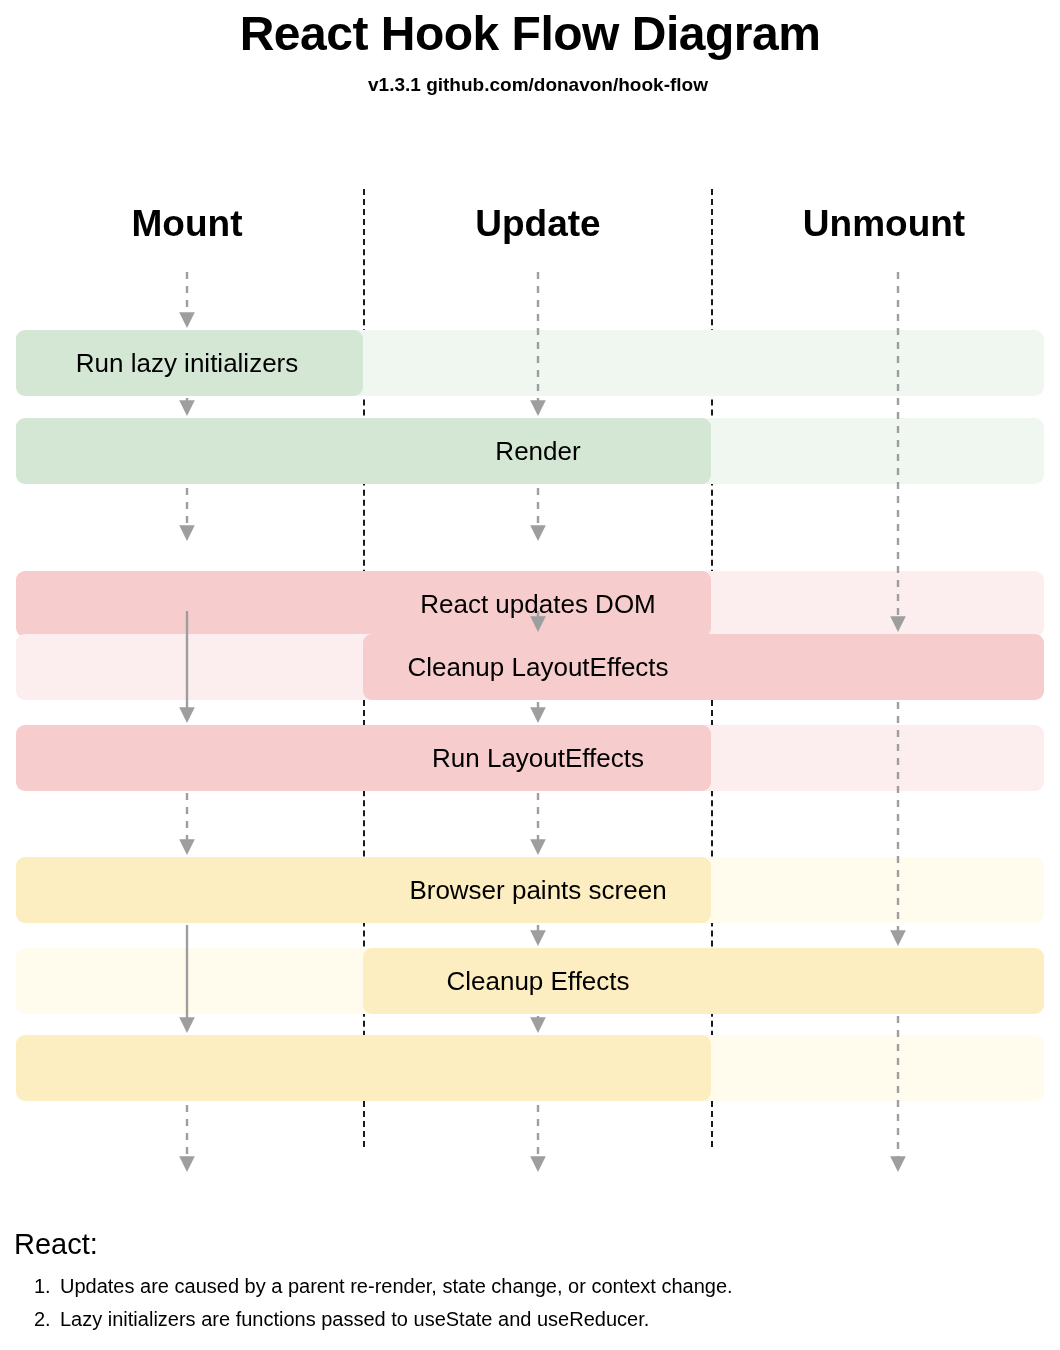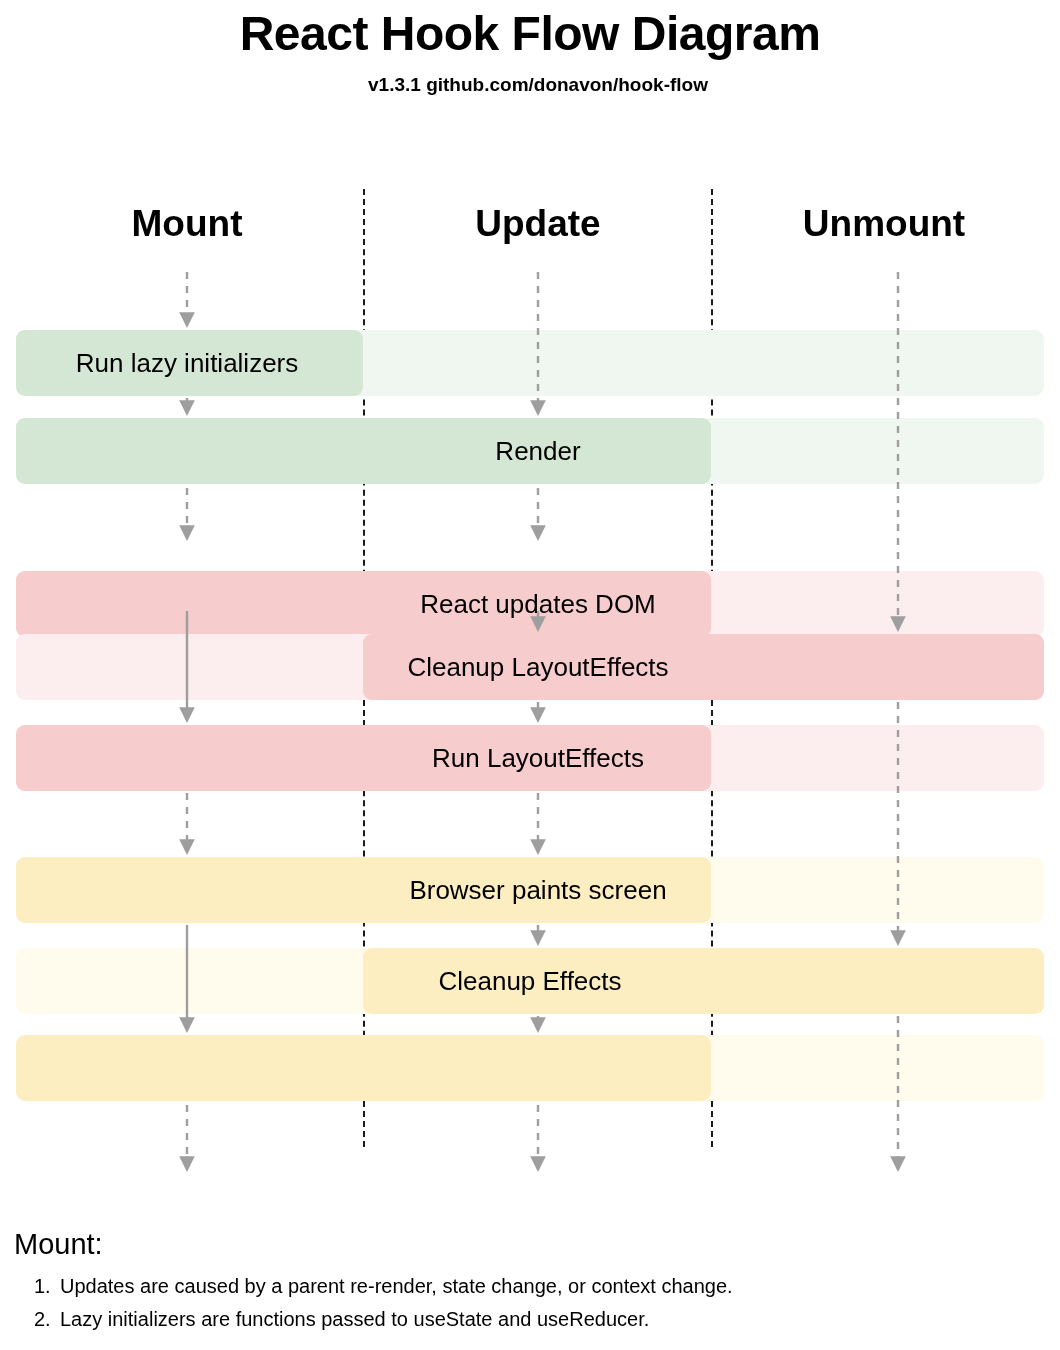--- a/index.html
+++ b/index.html
@@ -183,21 +183,21 @@
           <div class="row-label" style="left: 238px; width: 600px;">Run LayoutEffects</div>
         </div>
         <div class="row" style="top: 857px; height: 66px;">
           <div class="band pale" style="background: rgb(255, 252, 238);"></div>
           <div class="band sat-mu" style="background: rgb(253, 238, 193);"></div>
           <div class="row-label" style="left: 238px; width: 600px;">Browser paints screen</div>
         </div>
         <div class="row" style="top: 948px; height: 66px;">
           <div class="band pale" style="background: rgb(255, 252, 238);"></div>
           <div class="band sat-uu" style="background: rgb(253, 238, 193);"></div>
-          <div class="row-label" style="left: 230px; width: 600px;">Cleanup Effects</div>
+          <div class="row-label" style="left: 238px; width: 600px;">Cleanup Effects</div>
         </div>
         <div class="row" style="top: 1035px; height: 66px;">
           <div class="band pale" style="background: rgb(255, 252, 238);"></div>
           <div class="band sat-mu" style="background: rgb(253, 238, 193);"></div>
         </div>
       </div>
 
     <svg id="arrows" viewBox="0 0 1060 1210" width="1060" height="1210">
       <defs>
         <marker id="ah" viewBox="0 0 10 10" refX="7.5" refY="5" markerWidth="6.5" markerHeight="6.5" orient="auto-start-reverse">
@@ -224,21 +224,21 @@
         <path d="M 538 1105 L 538 1168" stroke-dasharray="7 7" marker-end="url(#ah)"></path>
 
         <path d="M 898 272 L 898 628" stroke-dasharray="7 7" marker-end="url(#ah)"></path>
         <path d="M 898 702 L 898 942" stroke-dasharray="7 7" marker-end="url(#ah)"></path>
         <path d="M 898 1016 L 898 1168" stroke-dasharray="7 7" marker-end="url(#ah)"></path>
       </g>
     </svg>
   </div>
 
   <div id="notes">
-    <div class="notes-title">Mount:</div>
+    <div class="notes-title">React:</div>
     <div id="notes-list">
         <div class="note-item">
           <span class="note-num">1.</span>
           <span>Updates are caused by a parent re-render, state change, or context change.</span>
         </div>
         <div class="note-item">
           <span class="note-num">2.</span>
           <span>Lazy initializers are functions passed to useState and useReducer.</span>
         </div>
       </div>

